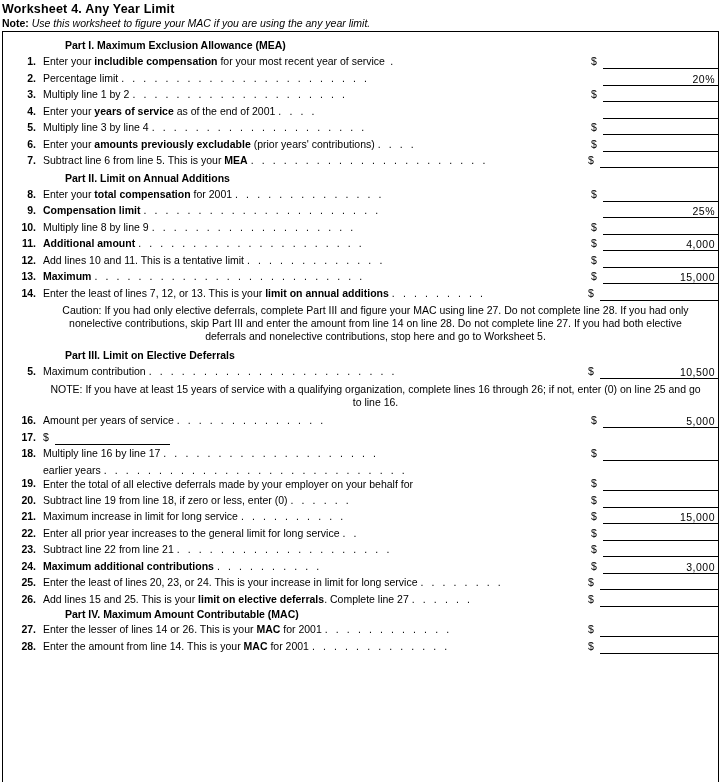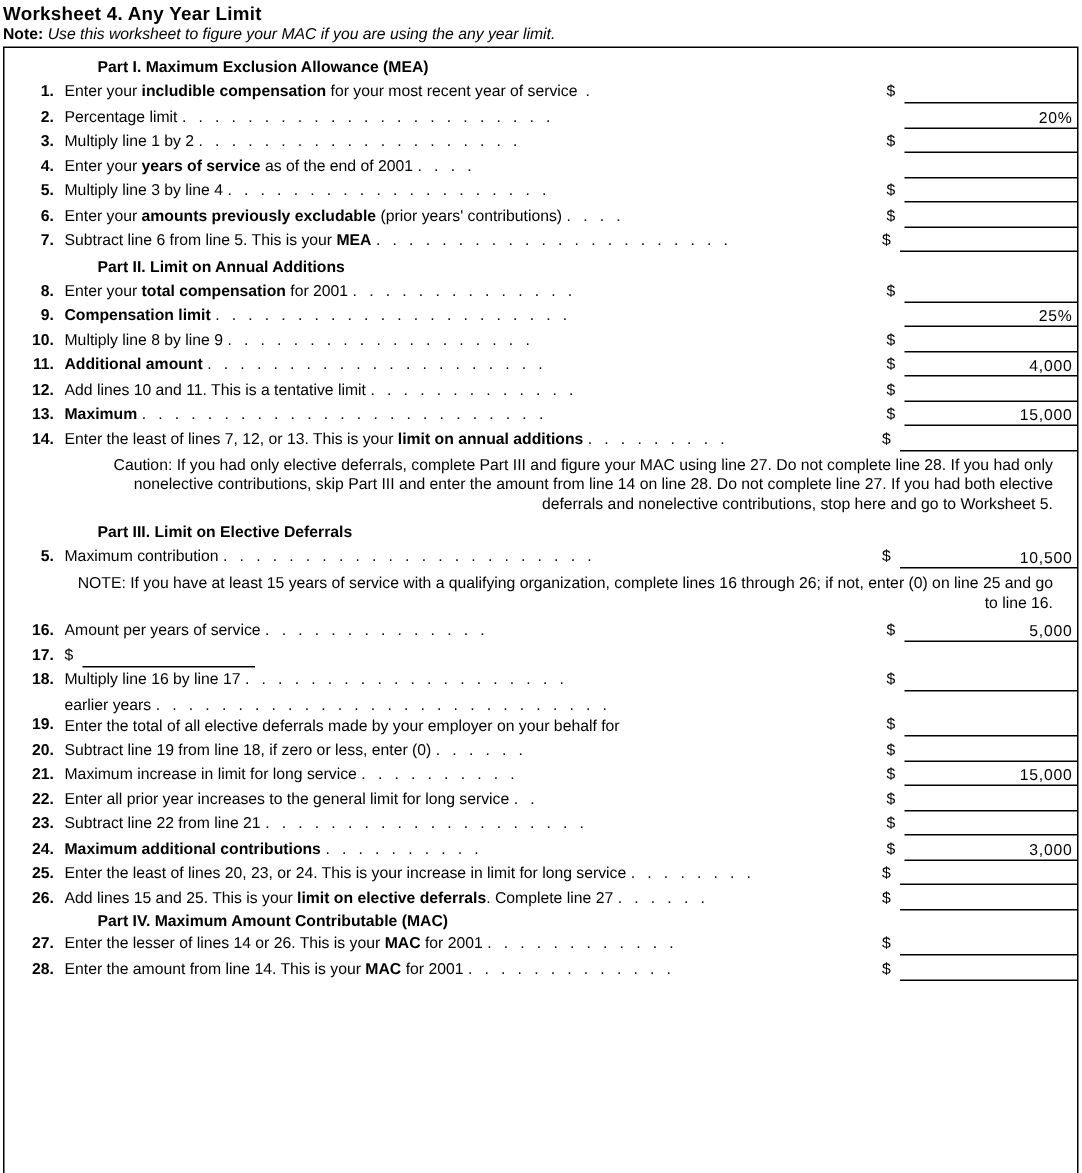--- a/index.html
+++ b/index.html
@@ -47,21 +47,21 @@
     font-size: 10.5px;
     padding: 3px 0 2px 0;
   }
   .part-head-inner {
     padding-left: 62px;
   }
   .caution, .notice {
     font-size: 10.5px;
     line-height: 12.8px;
     padding: 3px 16px 4px 46px;
-    text-align: right;
+    text-align: center;
   }
   .row-wrap {
     display: flex;
     align-items: flex-end;
     width: 100%;
   }
   .cell-num {
     width: 40px;
     flex: 0 0 40px;
     text-align: right;

